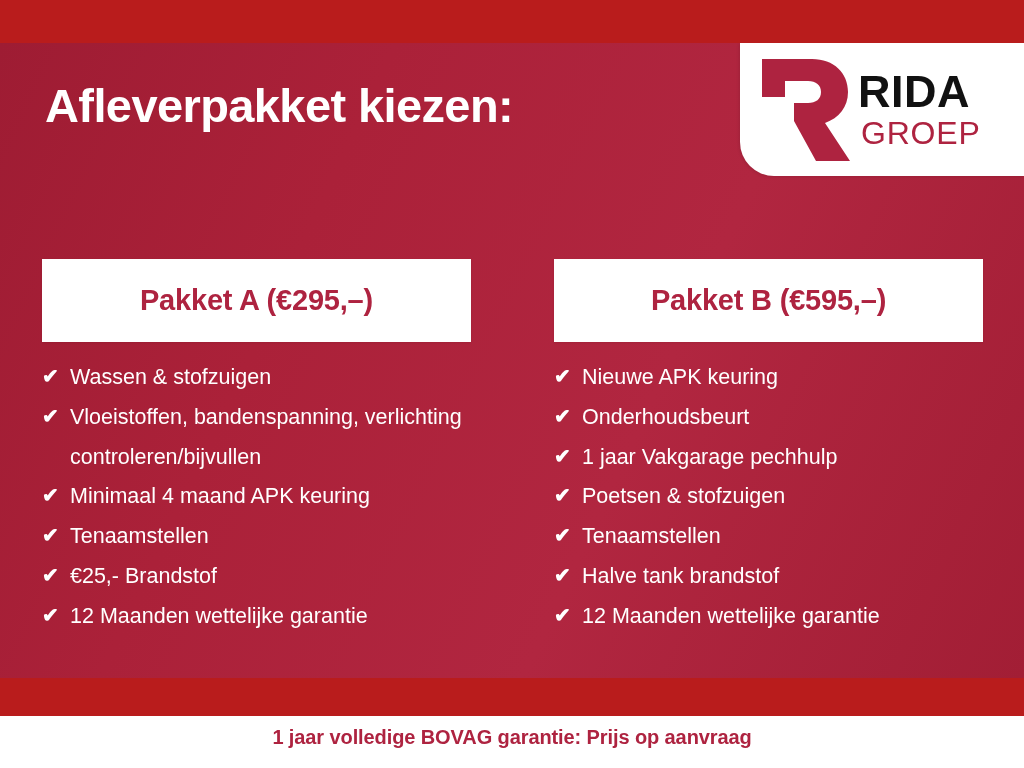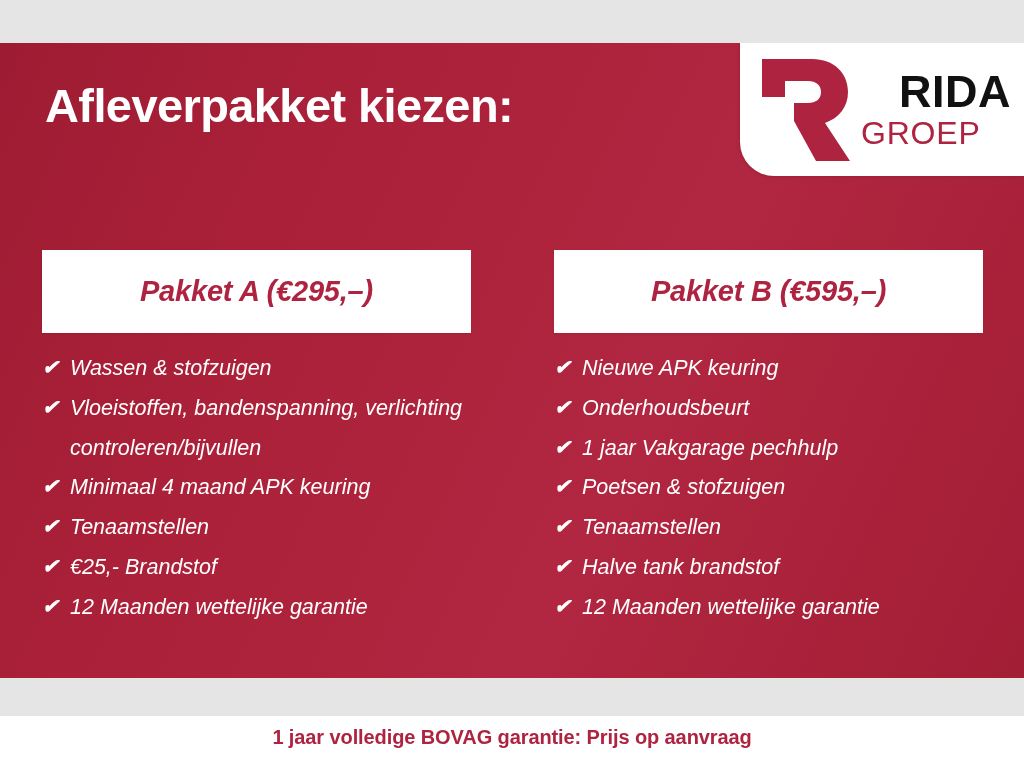--- a/index.html
+++ b/index.html
@@ -13,21 +13,21 @@
     height: 768px;
     overflow: hidden;
     font-family: "Liberation Sans", sans-serif;
     -webkit-font-smoothing: antialiased;
   }
 
   .slide {
     position: relative;
     width: 1024px;
     height: 764px;
-    background: #e5e5e5;
+    background: #b91c1c;
   }
 
   
   .panel {
     position: absolute;
     left: 0;
     top: 43px;
     width: 1024px;
     height: 635px;
     background: #A8203A;
@@ -81,21 +81,20 @@
     flex-direction: column;
     justify-content: center;
     line-height: 1;
   }
   .logo-rida {
     color: #111111;
     font-size: 45px;
     font-weight: bold;
     letter-spacing: 0.5px;
     line-height: 0.96;
-    margin-left: 41px;
   }
   .logo-groep {
     color: #AE2340;
     font-size: 32px;
     font-weight: normal;
     letter-spacing: 0.8px;
     line-height: 1;
     margin-top: 3px;
     margin-left: 3px;
   }
@@ -103,22 +102,21 @@
   
   .columns {
     position: absolute;
     left: 0;
     top: 0;
     width: 1024px;
     height: 100%;
   }
   .col {
     position: absolute;
-    top: 207px;
-    font-style: italic;
+    top: 216px;
   }
   .col-a { left: 42px;  width: 429px; }
   .col-b { left: 554px; width: 429px; }
 
   .pkg-title-box {
     background: #ffffff;
     height: 83px;
     display: flex;
     align-items: center;
     justify-content: center;

